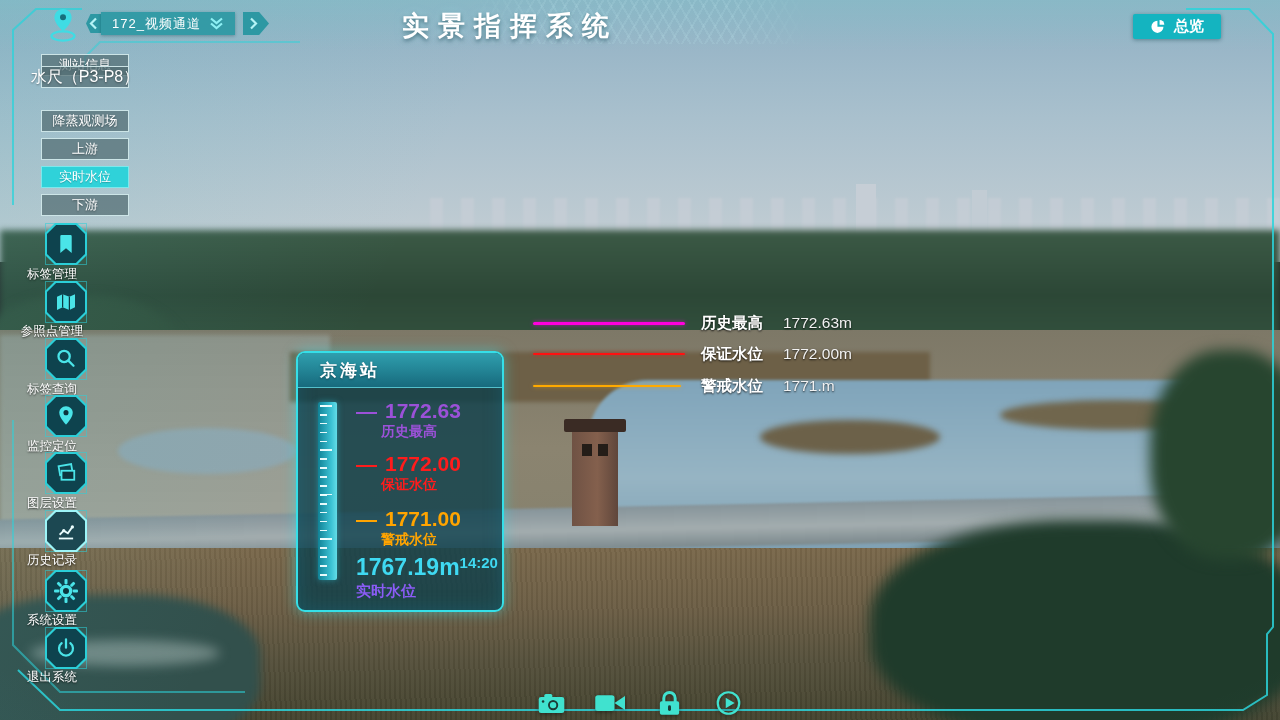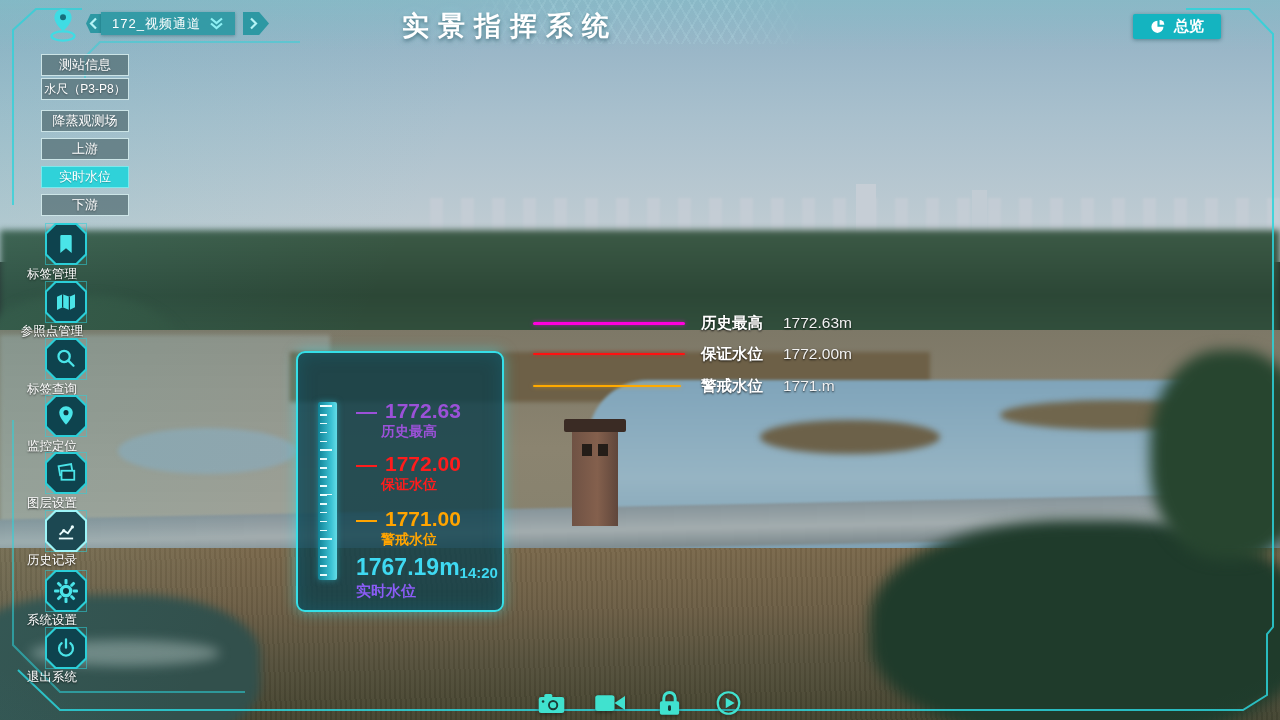--- a/index.html
+++ b/index.html
@@ -90,21 +90,21 @@
      text-shadow:0 1px 2px rgba(0,30,40,.5);}
   .ruler{position:absolute;left:20px;top:49px;width:19px;height:178px;
      background:linear-gradient(90deg,#108296,#3cc2d4 70%,#63dde8);border-radius:2px;box-shadow:0 0 6px rgba(40,190,210,.5);}
   .ruler:before{content:"";position:absolute;left:2px;top:3px;width:7px;height:172px;
      background:repeating-linear-gradient(to bottom, rgba(240,255,255,.95) 0 1.6px, transparent 1.6px 8.9px);}
   .ruler:after{content:"";position:absolute;left:2px;top:3px;width:12px;height:172px;
      background:repeating-linear-gradient(to bottom, rgba(240,255,255,.95) 0 1.7px, transparent 1.7px 44.3px);}
   .lvl-val{position:absolute;left:58px;font-size:21px;font-weight:bold;white-space:nowrap;display:flex;gap:8px;}
   .lvl-lab{position:absolute;font-size:14px;font-weight:bold;white-space:nowrap;}
   .c-hist{color:#9b51d8;} .c-guar{color:#ff1c1c;} .c-warn{color:#ffa400;}
-  .rt-val{position:absolute;left:58px;top:201px;display:flex;align-items:flex-end;gap:0;color:#3fd9f2;}
+  .rt-val{position:absolute;left:58px;top:201px;display:flex;align-items:flex-start;gap:0;color:#3fd9f2;}
   .rt-num{font-size:23px;font-weight:bold;} .rt-time{font-size:15px;font-weight:bold;}
   .rt-lab{position:absolute;left:58px;top:229px;font-size:15px;font-weight:bold;color:#8b5cf6;}
 
   
   .lvl-overlay{left:533px;top:312px;width:420px;z-index:11;}
   .ov-row{position:absolute;left:0;height:22px;display:flex;align-items:center;}
   .ov-line{width:152px;height:3px;border-radius:2px;}
   .ov-lab{margin-left:16px;width:70px;color:#fff;font-size:15.5px;font-weight:bold;text-shadow:0 1px 2px rgba(0,0,0,.8);white-space:nowrap;}
   .ov-val{margin-left:12px;color:#f2f2f2;font-size:15.5px;text-shadow:0 1px 2px rgba(0,0,0,.8);white-space:nowrap;}
 
@@ -184,21 +184,21 @@
     <div class="abs overview-btn">
       <svg width="17" height="17" viewBox="0 0 24 24">
         <path d="M10.5,12.5 V4 A8.5,8.5 0 1 0 19,12.5 Z" fill="#ffffff"></path>
         <path d="M13.5,9.5 V2.8 A6.7,6.7 0 0 1 20.2,9.5 Z" fill="#ffffff"></path>
       </svg>
       <span>总览</span>
     </div>
   </div>
 
   <div class="abs nav-btn" style="top:54px">测站信息</div>
-  <div class="abs nav-btn" style="top:78px;font-size:12px">水尺（P3-P8）</div>
+  <div class="abs nav-btn" style="top:66px;font-size:16px">水尺（P3-P8）</div>
   <div class="abs nav-btn" style="top:110px">降蒸观测场</div>
   <div class="abs nav-btn" style="top:138px">上游</div>
   <div class="abs nav-btn active" style="top:166px">实时水位</div>
   <div class="abs nav-btn" style="top:194px">下游</div>
 
   <div class="abs tool-btn" style="top:223px">
     <div class="corner"></div>
     <div class="oct"></div>
     <div class="oct-in"></div>
     <svg width="30" height="30" viewBox="0 0 40 40">
@@ -293,20 +293,21 @@
     <div class="oct"></div>
     <div class="oct-in"></div>
     <svg width="30" height="30" viewBox="0 0 40 40">
       <path d="M14.2,13.5 a9.3,9.3 0 1 0 11.6,0" fill="none" stroke="#4ae4e8" stroke-width="3" stroke-linecap="round"></path>
       <line x1="20" y1="8.5" x2="20" y2="19.5" stroke="#4ae4e8" stroke-width="3" stroke-linecap="round"></line>
     </svg>
   </div>
   <div class="abs tool-label" style="top:669px">退出系统</div>
 
   <div class="abs panel">
+    <div class="panel-header">京海站</div>
     <div class="ruler"></div>
 
     <div class="lvl-val c-hist" style="top:46px">
       <span>—</span>
       <span>1772.63</span>
     </div>
     <div class="lvl-lab c-hist" style="left:83px;top:70px">历史最高</div>
 
     <div class="lvl-val c-guar" style="top:99px">
       <span>—</span>

